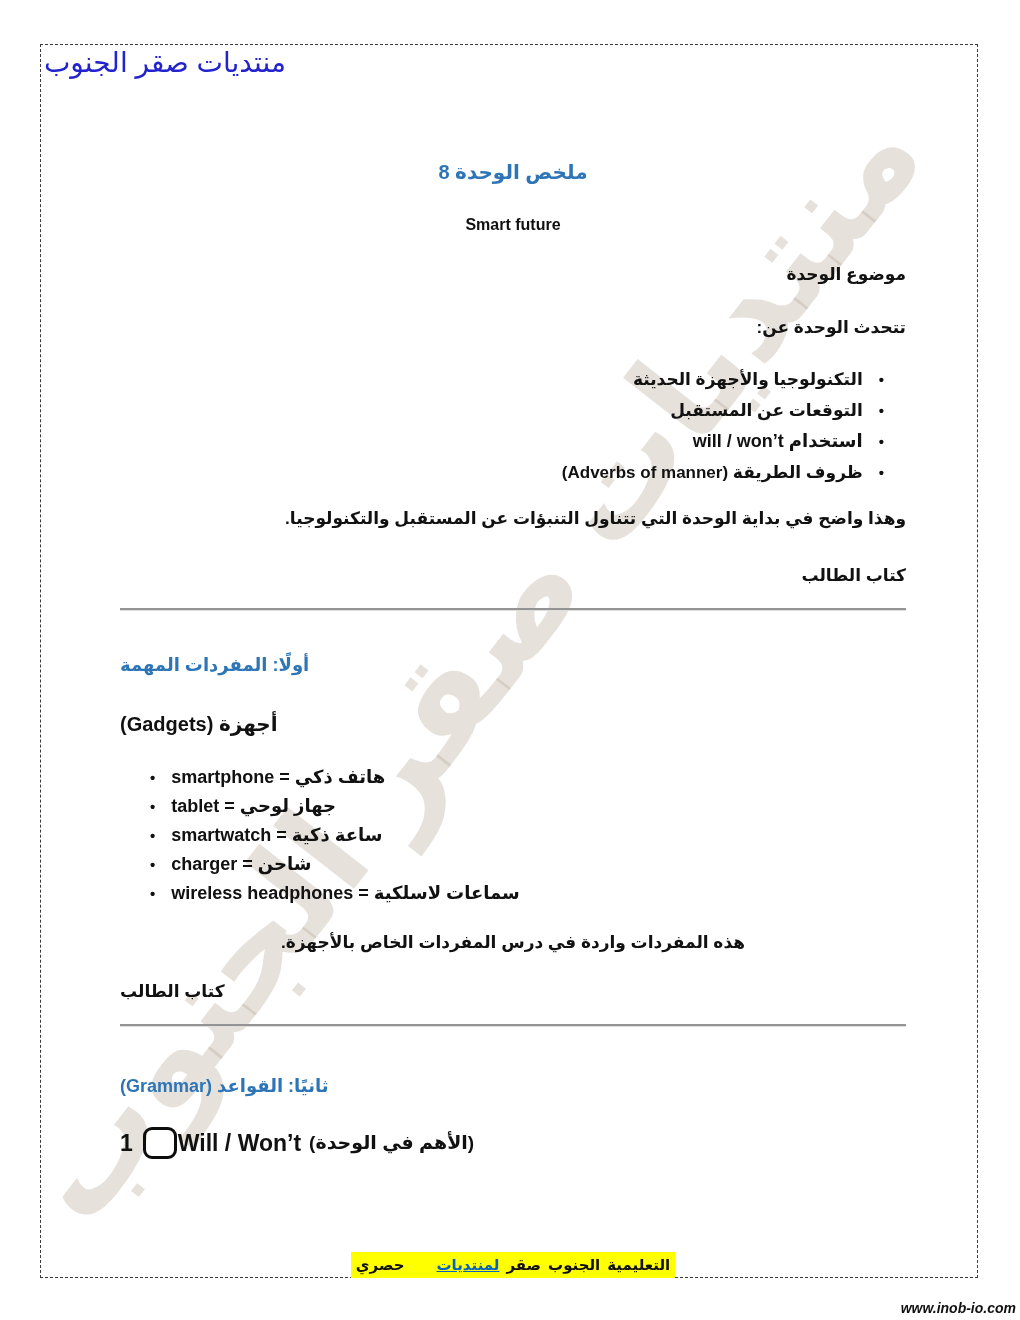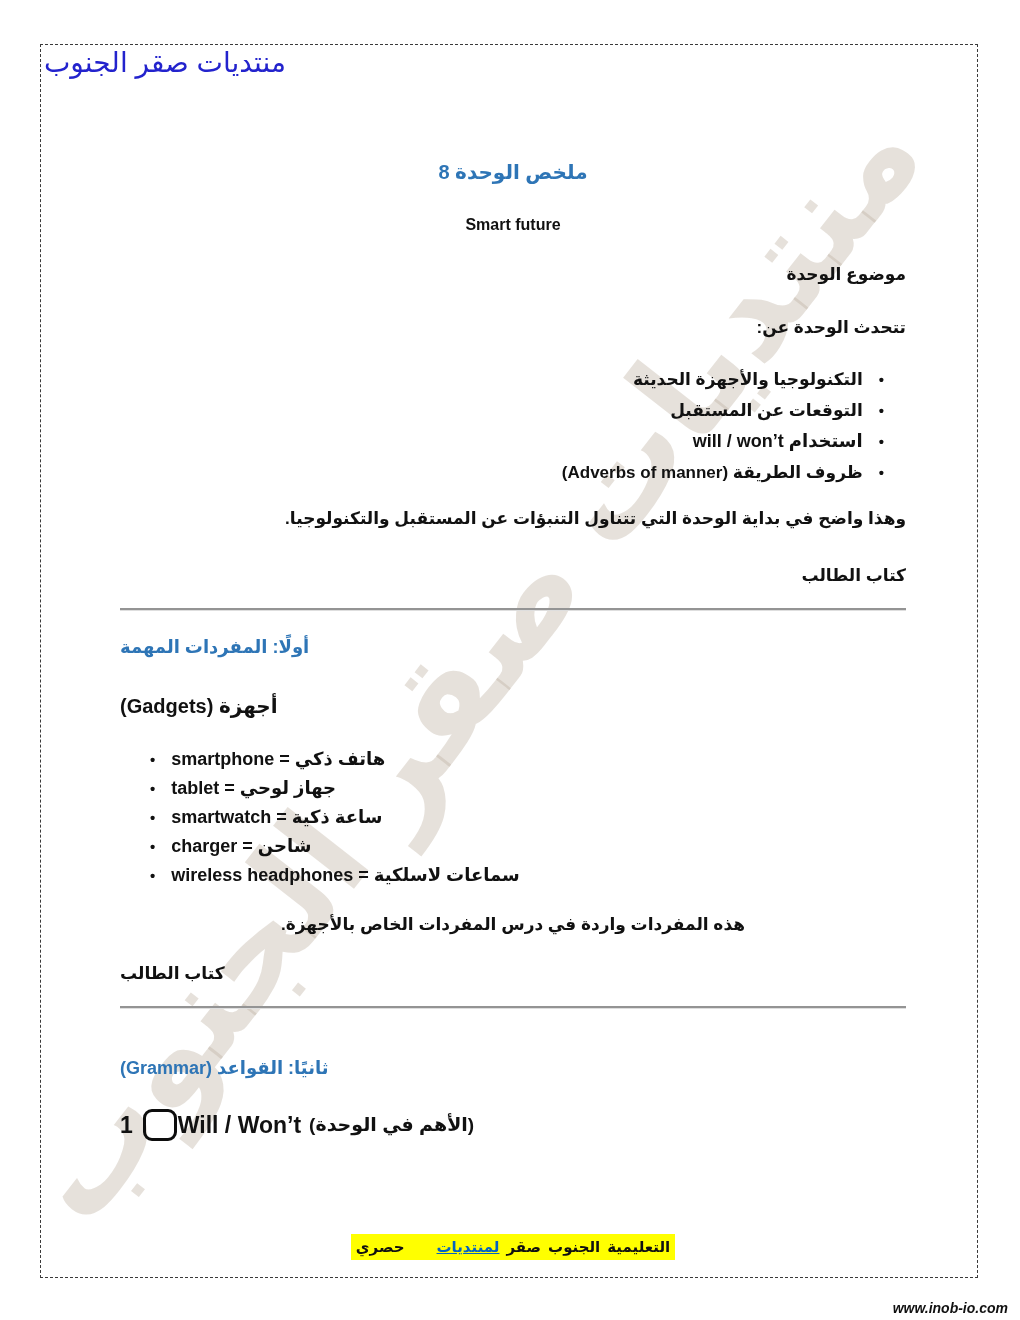--- a/index.html
+++ b/index.html
@@ -26,41 +26,41 @@
   .b-rtl{display:flex;direction:rtl;justify-content:flex-start;align-items:baseline;gap:16px;
     font-weight:bold;font-size:17px;line-height:31px;margin-right:22px;}
   .b-rtl .en{font-size:18px;}
   .dot{font-size:15px;flex:0 0 auto;}
 
   .para-r{direction:rtl;text-align:right;font-weight:bold;font-size:17px;line-height:26px;margin-top:18px;}
   .kitab-r{direction:rtl;text-align:right;font-weight:bold;font-size:17px;line-height:24px;margin-top:32px;}
 
   .hr{height:0;border-top:2px solid #949494;border-bottom:1px solid #dedede;margin-top:20px;}
 
-  .sec-head{direction:rtl;text-align:left;color:#2e75b6;font-weight:bold;font-size:18px;line-height:24px;margin-top:24px;}
+  .sec-head{direction:rtl;text-align:left;color:#2e75b6;font-weight:bold;font-size:18px;line-height:24px;margin-top:42px;}
   .sub-head{direction:rtl;text-align:left;font-weight:bold;font-size:20px;line-height:26px;margin-top:34px;}
 
   .vlist{margin-top:26px;}
   .b-ltr{display:flex;direction:ltr;align-items:baseline;gap:16px;font-weight:bold;font-size:18px;line-height:29px;margin-left:30px;}
 
   .para-l{direction:rtl;text-align:center;font-weight:bold;font-size:17px;line-height:26px;margin-top:22px;}
   .kitab-l{direction:rtl;text-align:left;font-weight:bold;font-size:17px;line-height:24px;margin-top:24px;}
 
   .sec-head2{margin-top:47px;}
 
   .gram-line{direction:ltr;text-align:left;font-weight:bold;font-size:23px;line-height:34px;margin-top:28px;display:flex;align-items:center;gap:8px;}
   .gram-line .ar{font-size:19px;}
   .checkbox{display:inline-block;width:28px;height:26px;border:3px solid #0d0d0d;border-radius:9px;margin-left:2px;margin-right:-7px;flex:0 0 auto;}
 
   .footer-wrap{margin-top:92px;text-align:center;}
   .footer-strip{display:inline-flex;direction:ltr;gap:7px;background:#ffff00;padding:3px 5px;
     font-weight:bold;font-size:15px;line-height:20px;color:#111;text-align:center;}
   .footer-strip .link{color:#0563c1;text-decoration:underline;cursor:pointer;margin-left:25px;}
 
-  .site-url{position:absolute;right:12px;bottom:4px;font-weight:bold;font-style:italic;font-size:14px;color:#111;z-index:2;}
+  .site-url{position:absolute;right:4px;bottom:4px;font-weight:bold;font-style:italic;font-size:14px;color:#111;z-index:2;}
 </style>
 </head>
 <body>
 
 <div class="page">
 
   <div class="watermark">منتديات صقر الجنوب</div>
 
   <div class="border-box"></div>
 

